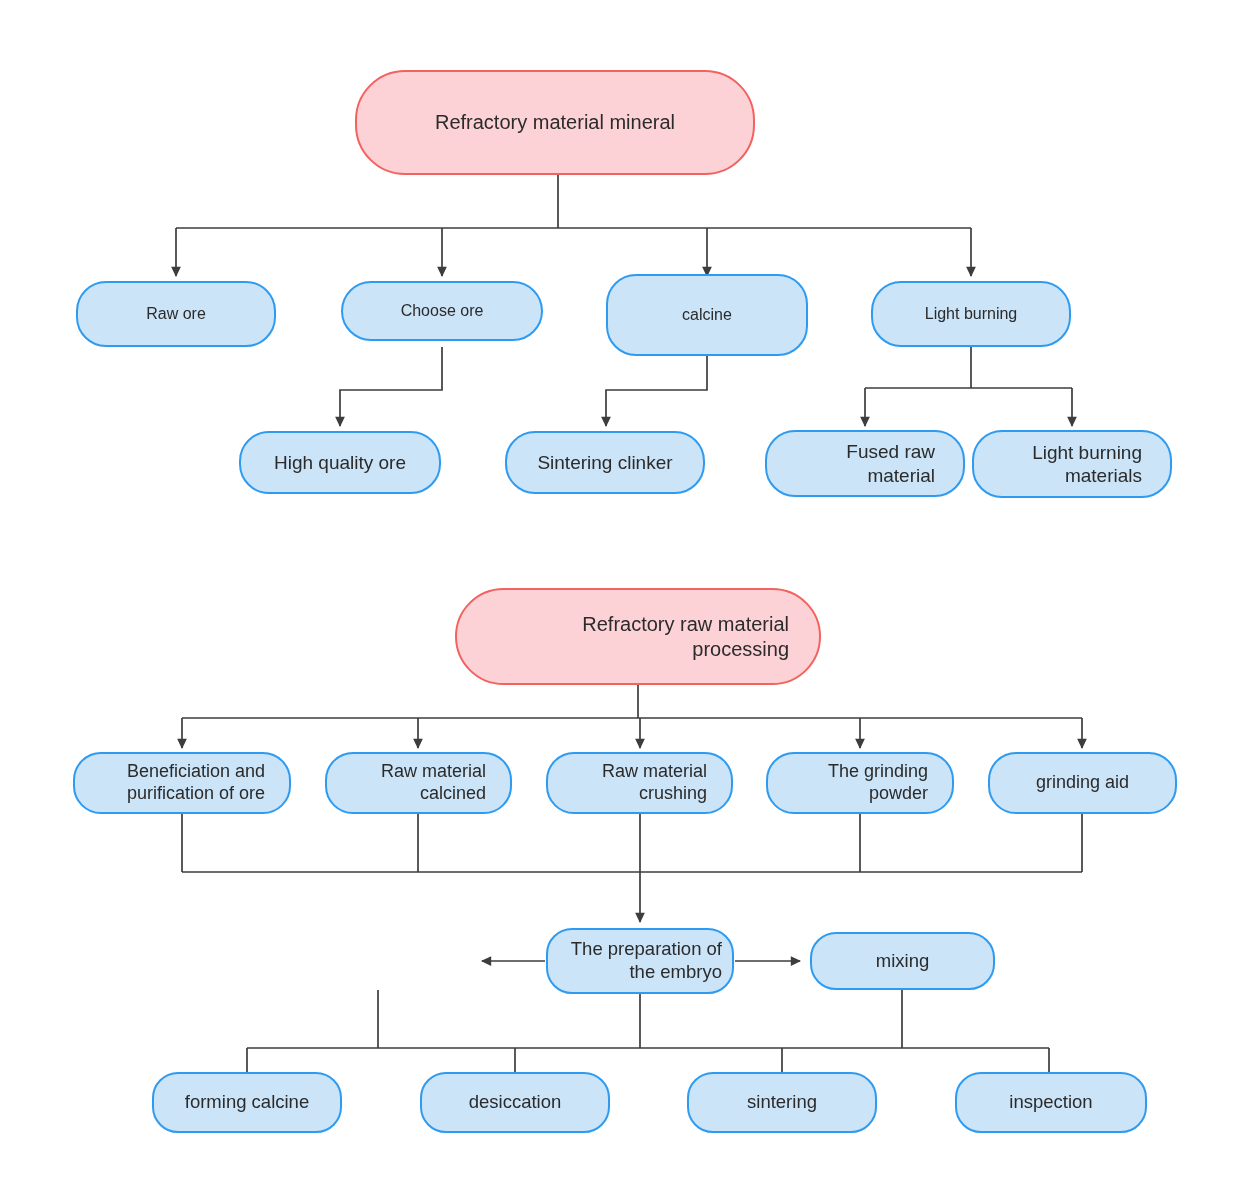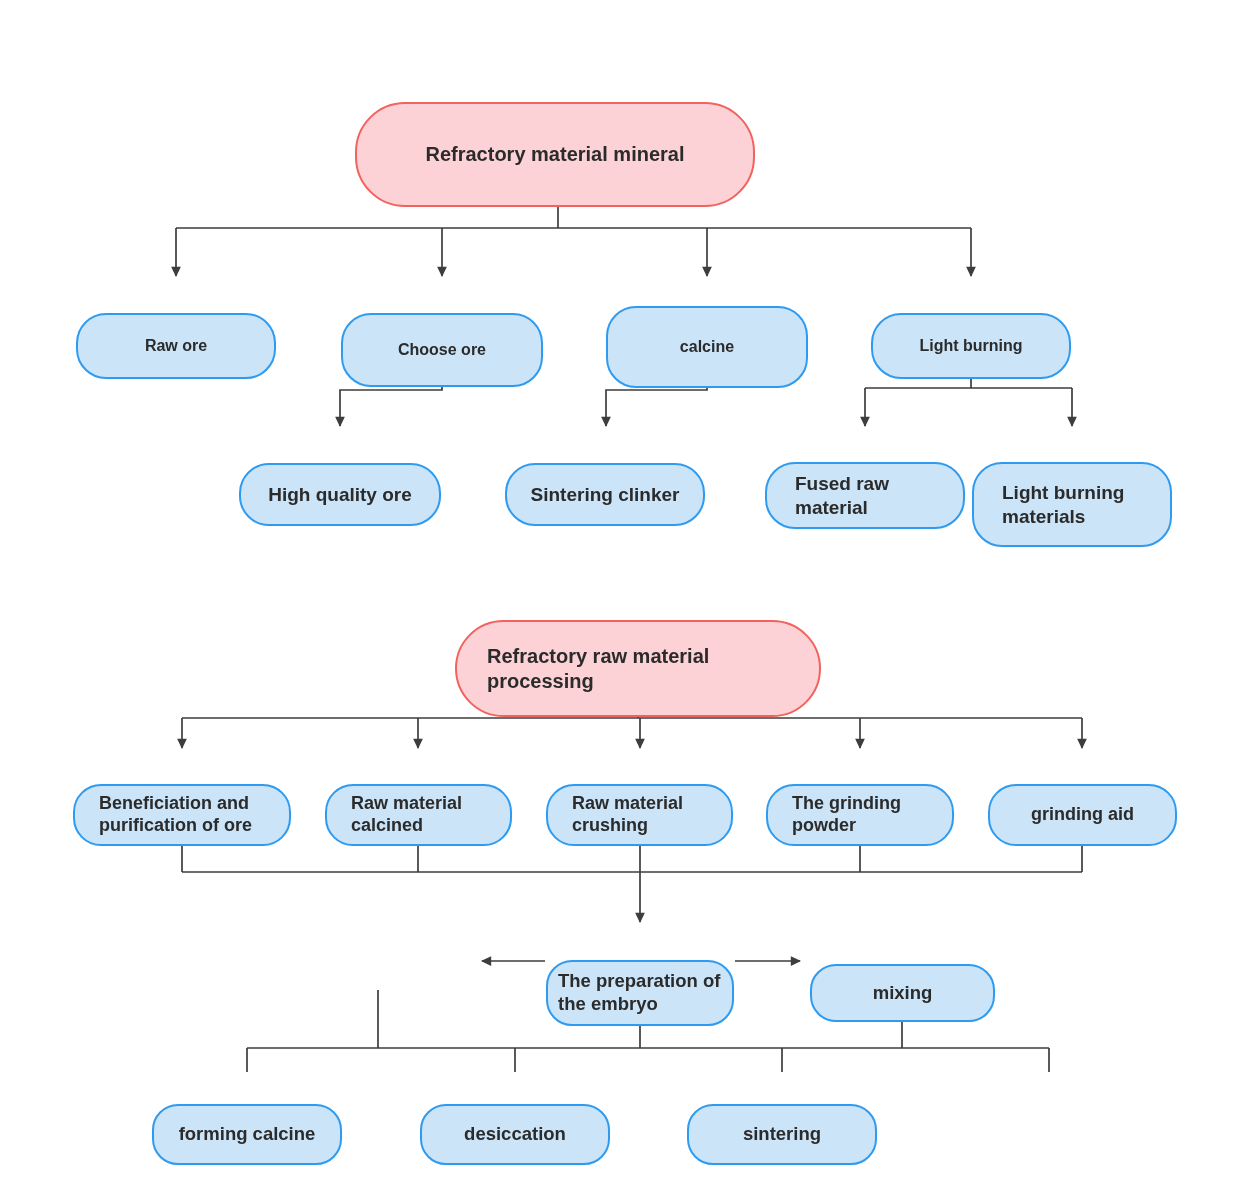--- a/index.html
+++ b/index.html
@@ -10,24 +10,24 @@
   html,body{margin:0;padding:0;background:var(--bg);}
   .canvas{
     position:relative;width:1248px;height:1201px;background:var(--bg);
     font-family:"Liberation Sans","DejaVu Sans",sans-serif;overflow:hidden;
   }
   .edges{position:absolute;left:0;top:0;width:1248px;height:1201px;}
   .edge{stroke:var(--connector);stroke-width:1.7;fill:none;}
   .arrowhead{fill:var(--connector);}
   .node{
     position:absolute;display:flex;align-items:center;justify-content:center;
-    text-align:left;font-weight:bold;color:var(--text);
+    text-align:right;font-weight:normal;color:var(--text);
     font-size:19px;line-height:1.22;box-sizing:border-box;
     background:var(--blue-fill);border:2.5px solid var(--blue-border);
-    border-radius:30px;padding:0 10px;margin-top:32px;
+    border-radius:30px;padding:0 10px;
   }
   .node.pink{
     background:var(--pink-fill);border-color:var(--pink-border);
     border-radius:50px;font-size:20px;padding:0 30px;
   }
   .node.lg{font-size:16px;}
   .node.wrap2{padding:0 28px;}
   .node.row5{font-size:18px;padding:0 24px;border-radius:28px;}
   .node.sm{border-radius:26px;font-size:18.5px;}
 </style>
@@ -78,37 +78,38 @@
     <path class="edge" d="M247 1048 H1049"></path>
     <path class="edge" d="M247 1048 V1072"></path>
     <path class="edge" d="M515 1048 V1072"></path>
     <path class="edge" d="M782 1048 V1072"></path>
     <path class="edge" d="M1049 1048 V1072"></path>
   </svg>
 
   <div class="node pink" style="left:355px;top:70px;width:400px;height:105px;">Refractory material mineral</div>
 
   <div class="node lg" style="left:76px;top:281px;width:200px;height:66px;">Raw ore</div>
-  <div class="node lg" style="left:341px;top:281px;width:202px;height:74px;">Choose ore</div>
+  <div class="node lg" style="left:341px;top:281px;width:202px;height:60px;">Choose ore</div>
   <div class="node lg" style="left:606px;top:274px;width:202px;height:82px;">calcine</div>
   <div class="node lg" style="left:871px;top:281px;width:200px;height:66px;">Light burning</div>
 
   <div class="node" style="left:239px;top:431px;width:202px;height:63px;">High quality ore</div>
   <div class="node" style="left:505px;top:431px;width:200px;height:63px;">Sintering clinker</div>
   <div class="node wrap2" style="left:765px;top:430px;width:200px;height:67px;">Fused raw material</div>
-  <div class="node wrap2" style="left:972px;top:430px;width:200px;height:85px;">Light burning materials</div>
+  <div class="node wrap2" style="left:972px;top:430px;width:200px;height:68px;">Light burning materials</div>
 
   <div class="node pink" style="left:455px;top:588px;width:366px;height:97px;">Refractory raw material processing</div>
 
   <div class="node row5" style="left:325px;top:752px;width:187px;height:62px;">Raw material calcined</div>
   <div class="node row5" style="left:73px;top:752px;width:218px;height:62px;">Beneficiation and purification of ore</div>
   <div class="node row5" style="left:546px;top:752px;width:187px;height:62px;">Raw material crushing</div>
   <div class="node row5" style="left:766px;top:752px;width:188px;height:62px;">The grinding powder</div>
   <div class="node row5" style="left:988px;top:752px;width:189px;height:62px;">grinding aid</div>
 
   <div class="node sm" style="left:546px;top:928px;width:188px;height:66px;">The preparation of the embryo</div>
   <div class="node sm" style="left:810px;top:932px;width:185px;height:58px;">mixing</div>
 
   <div class="node sm" style="left:152px;top:1072px;width:190px;height:61px;">forming calcine</div>
   <div class="node sm" style="left:420px;top:1072px;width:190px;height:61px;">desiccation</div>
   <div class="node sm" style="left:687px;top:1072px;width:190px;height:61px;">sintering</div>
+  <div class="node sm" style="left:955px;top:1072px;width:192px;height:61px;">inspection</div>
 
 </div>
 
 </body></html>

